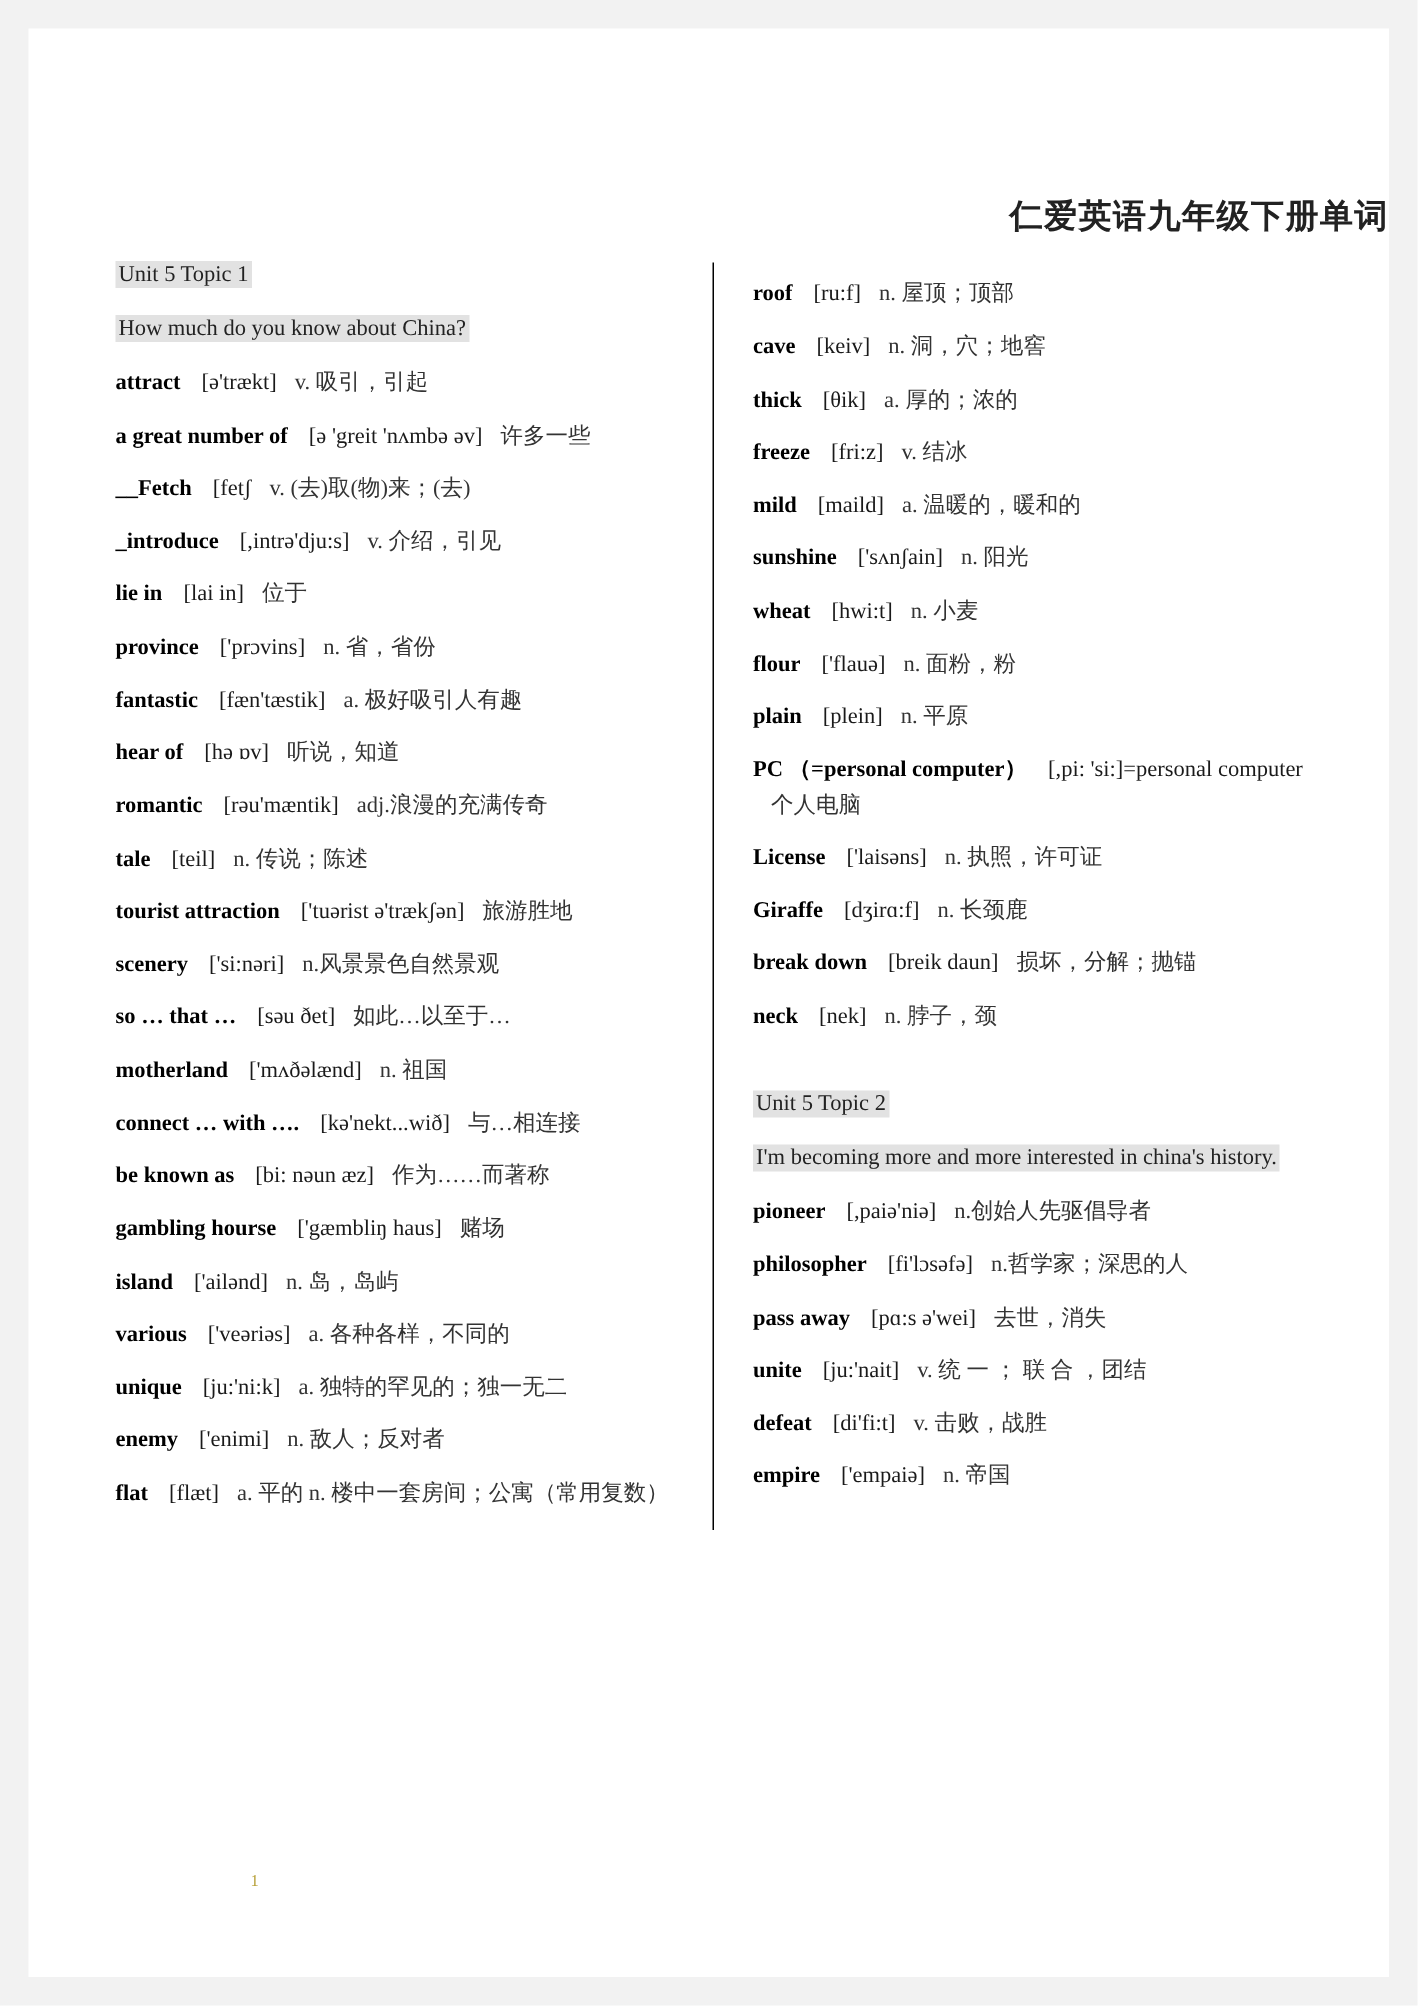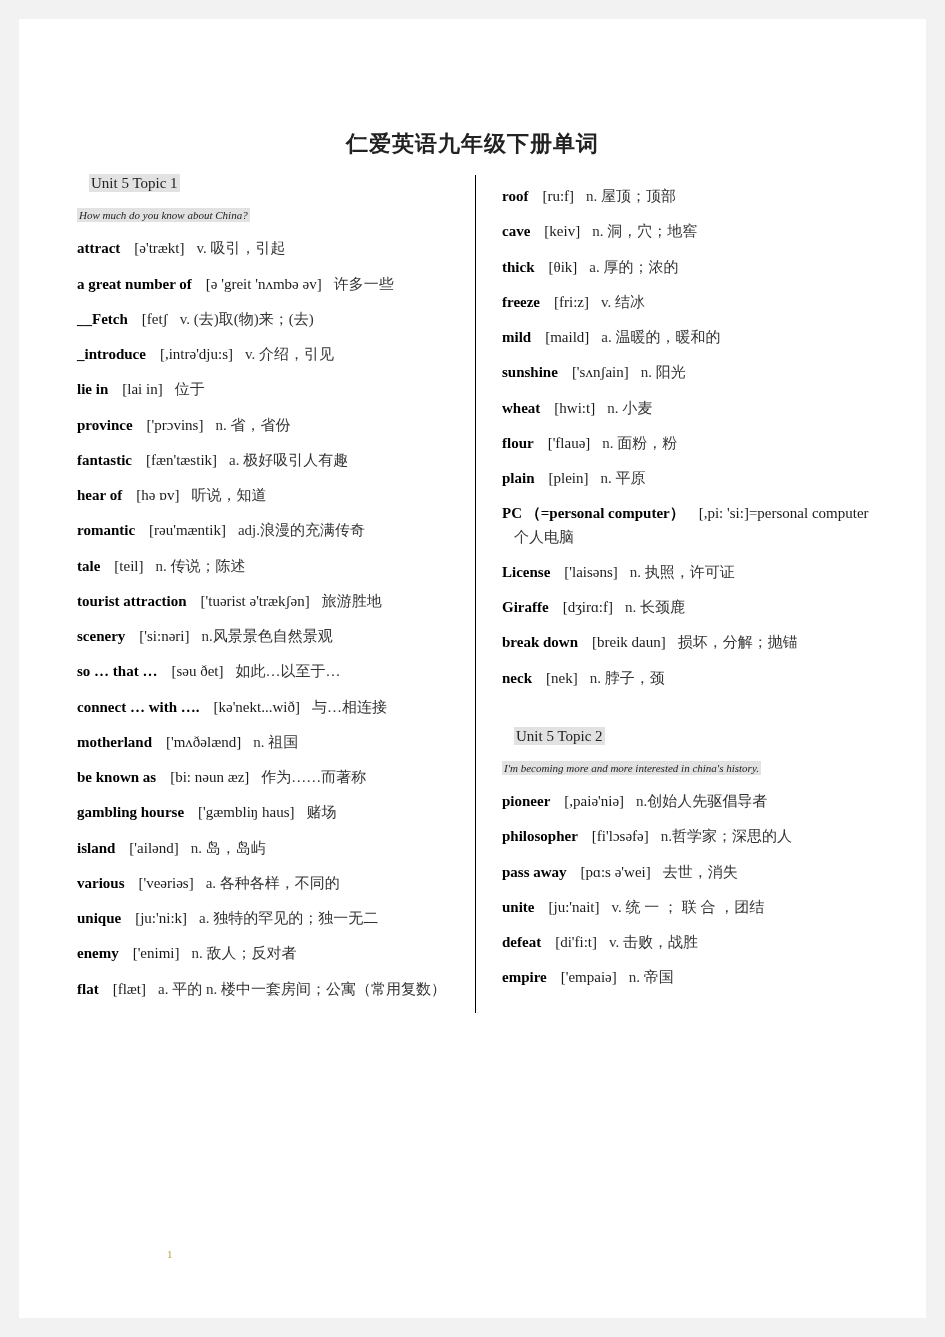--- a/index.html
+++ b/index.html
@@ -16,21 +16,21 @@
   .page {
     position: absolute;
     left: 19px;
     top: 19px;
     width: 907px;
     height: 1299px;
     background: #ffffff;
     box-sizing: border-box;
   }
   .doc-title {
-    text-align: center;
+    text-align: right;
     font-size: 22px;
     color: #222;
     margin-top: 110px;
     margin-bottom: 8px;
     letter-spacing: 1px;
     font-family: "Liberation Serif", "DejaVu Serif", serif;
   }
   .table {
     display: flex;
     margin-top: 16px;
@@ -45,34 +45,33 @@
     width: 398px;
     padding-right: 10px;
   }
   .col-right {
     width: 400px;
     border-left: 1px solid #000;
     padding-left: 26px;
     padding-top: 10px;
   }
   .section-head {
-    margin: 0 0 14px 12px;
+    margin: 0 0 14px 0;
     font-size: 15px;
     color: #222;
   }
   .section-head span.hl {
     background: #e2e2e2;
     padding: 1px 2px;
   }
   .section-sub {
     margin: 0 0 12px 0;
-    font-size: 11px;
+    font-size: 15px;
     color: #222;
     line-height: 1.75;
-    font-style: italic;
   }
   .section-sub span.hl {
     background: #e2e2e2;
     padding: 1px 2px;
     box-decoration-break: clone;
     -webkit-box-decoration-break: clone;
   }
   .entry {
     margin: 0 0 12px 0;
     font-size: 15px;
@@ -120,22 +119,22 @@
           <p class="entry"><span class="w">_introduce</span><span class="ph">[,intrə'dju:s]</span><span class="df">v. 介绍，引见</span></p>
           <p class="entry"><span class="w">lie in</span><span class="ph">[lai in]</span><span class="df">位于</span></p>
           <p class="entry"><span class="w">province</span><span class="ph">['prɔvins]</span><span class="df">n. 省，省份</span></p>
           <p class="entry"><span class="w">fantastic</span><span class="ph">[fæn'tæstik]</span><span class="df">a. 极好吸引人有趣</span></p>
           <p class="entry"><span class="w">hear of</span><span class="ph">[hə ɒv]</span><span class="df">听说，知道</span></p>
           <p class="entry"><span class="w">romantic</span><span class="ph">[rəu'mæntik]</span><span class="df">adj.浪漫的充满传奇</span></p>
           <p class="entry"><span class="w">tale</span><span class="ph">[teil]</span><span class="df">n. 传说；陈述</span></p>
           <p class="entry"><span class="w">tourist attraction</span><span class="ph">['tuərist ə'trækʃən]</span><span class="df">旅游胜地</span></p>
           <p class="entry"><span class="w">scenery</span><span class="ph">['si:nəri]</span><span class="df">n.风景景色自然景观</span></p>
           <p class="entry"><span class="w">so … that …</span><span class="ph">[səu ðet]</span><span class="df">如此…以至于…</span></p>
+          <p class="entry"><span class="w">motherland</span><span class="ph">['mʌðəlænd]</span><span class="df">n. 祖国</span></p>
           <p class="entry"><span class="w">connect … with ….</span><span class="ph">[kə'nekt...wið]</span><span class="df">与…相连接</span></p>
-          <p class="entry"><span class="w">motherland</span><span class="ph">['mʌðəlænd]</span><span class="df">n. 祖国</span></p>
           <p class="entry"><span class="w">be known as</span><span class="ph">[bi: nəun æz]</span><span class="df">作为……而著称</span></p>
           <p class="entry"><span class="w">gambling hourse</span><span class="ph">['gæmbliŋ haus]</span><span class="df">赌场</span></p>
           <p class="entry"><span class="w">island</span><span class="ph">['ailənd]</span><span class="df">n. 岛，岛屿</span></p>
           <p class="entry"><span class="w">various</span><span class="ph">['veəriəs]</span><span class="df">a. 各种各样，不同的</span></p>
           <p class="entry"><span class="w">unique</span><span class="ph">[ju:'ni:k]</span><span class="df">a. 独特的罕见的；独一无二</span></p>
           <p class="entry"><span class="w">enemy</span><span class="ph">['enimi]</span><span class="df">n. 敌人；反对者</span></p>
           <p class="entry"><span class="w">flat</span><span class="ph">[flæt]</span><span class="df">a. 平的 n. 楼中一套房间；公寓（常用复数）</span></p>
         </div>
     </div>
 

